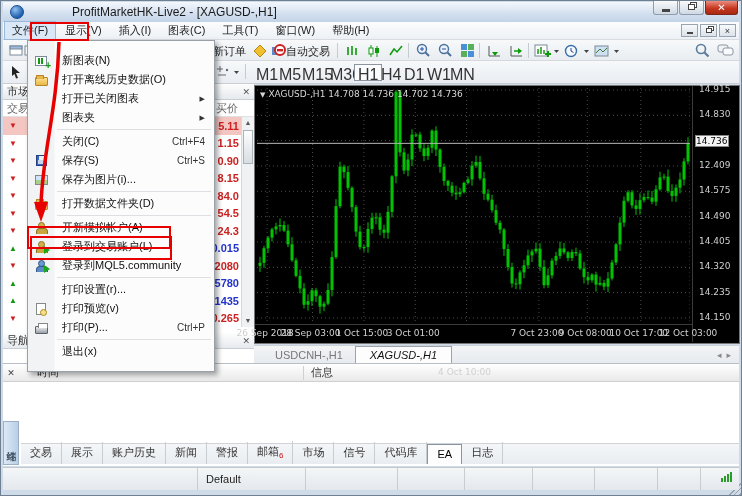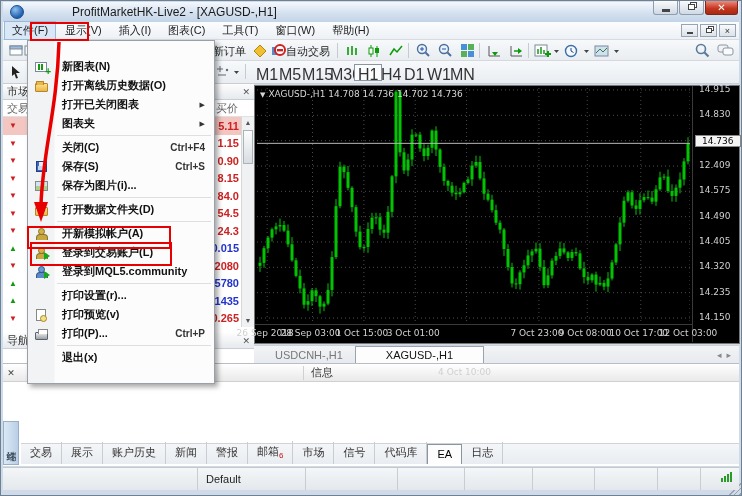--- a/index.html
+++ b/index.html
@@ -64,28 +64,28 @@
   .scroll-arrow { position:absolute; left:0; right:0; height:12px; font-size:7px; color:#555; text-align:center; line-height:12px;}
   .nav-title { position:absolute; left:0; top:249px; width:100%; }
   
   .chart-window { position:absolute; left:254px; top:85px; width:486px; height:259px;
     background:#000; border:1px solid #767676; z-index:5;}
   .chart-plot { position:absolute; left:2px; top:2px; width:433px; height:234px;}
   .ohlc-title { position:absolute; left:5px; top:3px; color:#d6d6d6; font-size:9px; z-index:6; font-family:"DejaVu Sans",sans-serif;}
   .ohlc-title .dd { font-size:7px; margin-right:3px;}
   .price-axis { position:absolute; left:437px; top:0; width:47px; height:256px; border-left:1px solid #3a3a3a;}
   .pl { position:absolute; left:6px; color:#d0d0d0; font-size:9px; font-family:"DejaVu Sans",sans-serif;}
-  .pl.current { left:2px; background:#f4f4f4; color:#000; border:1px solid #888; padding:0 6px; }
+  .pl.current { left:2px; background:#f4f4f4; color:#000; border:1px solid #888; padding:0 0; }
   .time-axis { position:absolute; left:0; top:238px; width:437px; height:17px; border-top:1px solid #3a3a3a;}
   .tl { position:absolute; top:3px; width:70px; margin-left:-35px; text-align:center; color:#d0d0d0; font-size:9px; font-family:"DejaVu Sans",sans-serif; white-space:nowrap;}
   
   .chart-tabbar { position:absolute; left:3px; top:345px; width:736px; height:18px;
     background:linear-gradient(#f2f4f6,#e7eaee); border-top:1px solid #cdd2d7; z-index:4; display:flex; align-items:flex-end;}
   .chart-tab { padding:2px 12px; color:#777; }
-  .chart-tab.active { background:#fdfdfd; border:1px solid #9aa4ae; border-bottom:none; color:#111; padding:2px 30px;}
+  .chart-tab.active { background:#fdfdfd; border:1px solid #9aa4ae; border-bottom:none; color:#111; padding:2px 14px;font-style:italic;}
   .tab-scroll { margin-left:auto; margin-right:8px; color:#888; font-size:9px; padding-bottom:3px;}
   
   .terminal { position:absolute; left:3px; top:363px; width:736px; height:103px; background:#fff; border-top:1px solid #b8bec4;}
   .term-head { height:18px; background:linear-gradient(#ffffff,#e9e9e9); border-bottom:1px solid #d0d0d0; display:flex; align-items:center; position:relative;}
   .term-x { width:16px; text-align:center; font-size:9px; color:#444;}
   .th-time { margin-left:18px; color:#333;}
   .th-msg { position:absolute; left:308px; color:#333;}
   .th-div { position:absolute; left:300px; top:2px; height:14px; width:1px; background:#d0d0d0;}
   .term-body { height:60px; }
   .term-vertical { position:absolute; left:0px; top:57px; width:16px; height:44px;
@@ -100,21 +100,21 @@
   .statusbar { position:absolute; left:3px; top:467px; width:736px; height:23px;
     background:linear-gradient(#f4f6f8,#e4e8ec); border-top:1px solid #c4c9ce; display:flex; z-index:6;}
   .scell { border-right:1px solid #c9cdd2; height:100%; display:flex; align-items:center; padding-left:8px; color:#222;}
   .conn-icon { display:flex; align-items:flex-end; gap:1px; margin:0 0 5px 12px;}
   .conn-icon i { display:block; width:2px; background:#2a9a2a;}
   .grip { position:absolute; right:1px; bottom:1px; width:12px; height:12px;
     background:linear-gradient(135deg,transparent 50%,#9aa4ae 50%,#9aa4ae 55%,transparent 55%,transparent 70%,#9aa4ae 70%,#9aa4ae 75%,transparent 75%,transparent 90%,#9aa4ae 90%);}
   
   .file-menu { position:absolute; left:27px; top:40px; width:188px; z-index:40;
     background:linear-gradient(90deg,#f2f3f5 0px,#f2f3f5 26px,#fcfcfc 27px);
-    border:1px solid #9aa0a8; box-shadow:3px 3px 5px rgba(0,0,0,0.35); padding:16px 0;font-weight:bold;}
+    border:1px solid #9aa0a8; box-shadow:3px 3px 5px rgba(0,0,0,0.35); padding:10px 0;}
   .menu-row { height:19px; display:flex; align-items:center; position:relative;}
   .menu-row .mi-label { margin-left:8px; color:#111; white-space:nowrap;}
   .mi-ic { width:26px; flex:0 0 26px; display:flex; align-items:center; justify-content:center;}
   .mi-extra { margin-left:auto; padding-right:9px; color:#333; font-size:10px;}
   .menu-sep { height:1px; background:#dddfe2; margin:2px 3px 2px 29px;}
   .red-box::after { content:""; position:absolute; left:2px; top:-1px; width:138px; height:20px;
     border:2px solid #e80000; pointer-events:none;}
   
   .mic { position:relative; display:inline-block;}
   .ic-chartplus, .ic-indicators { width:12px; height:10px; background:#fff; border:1px solid #7a8a99;}

